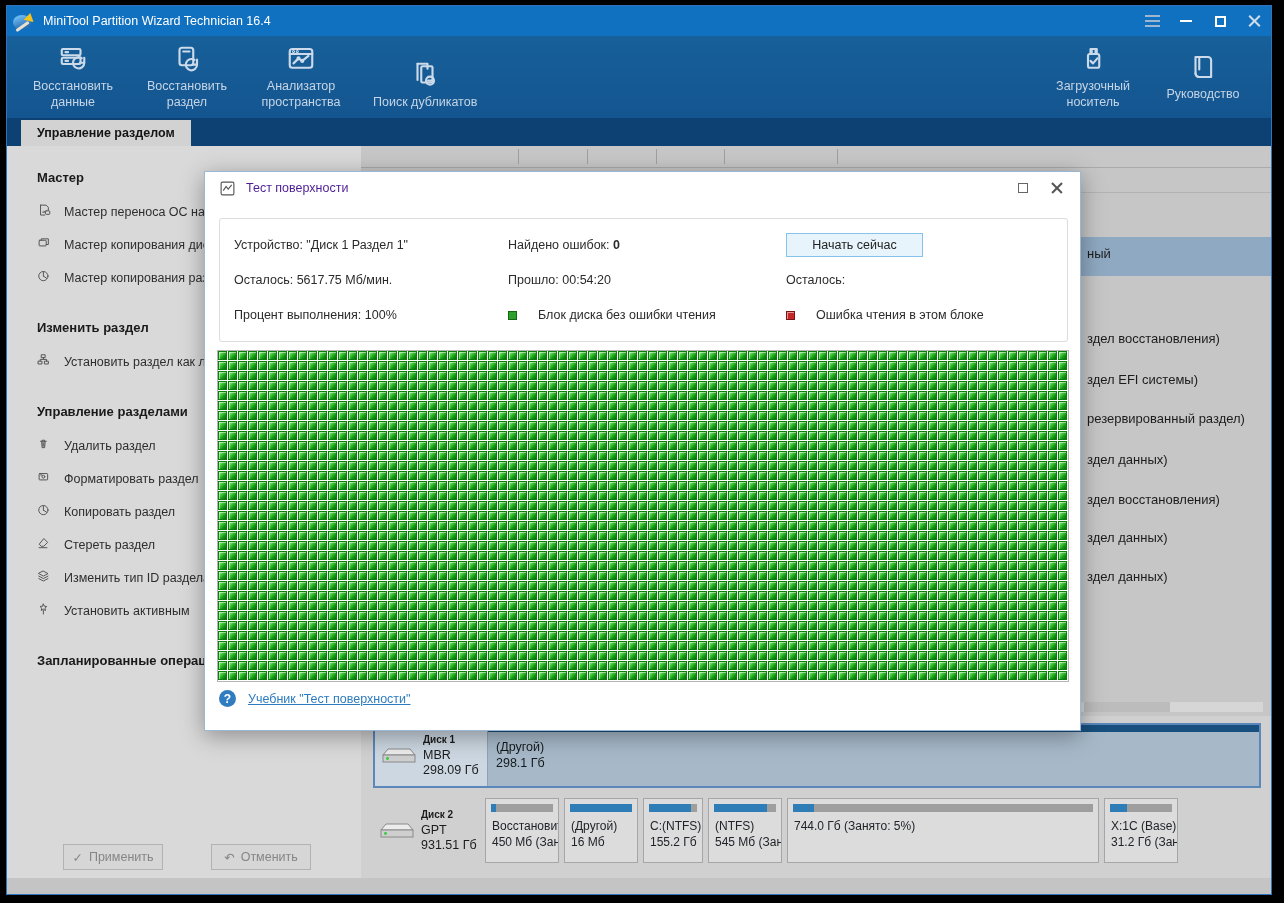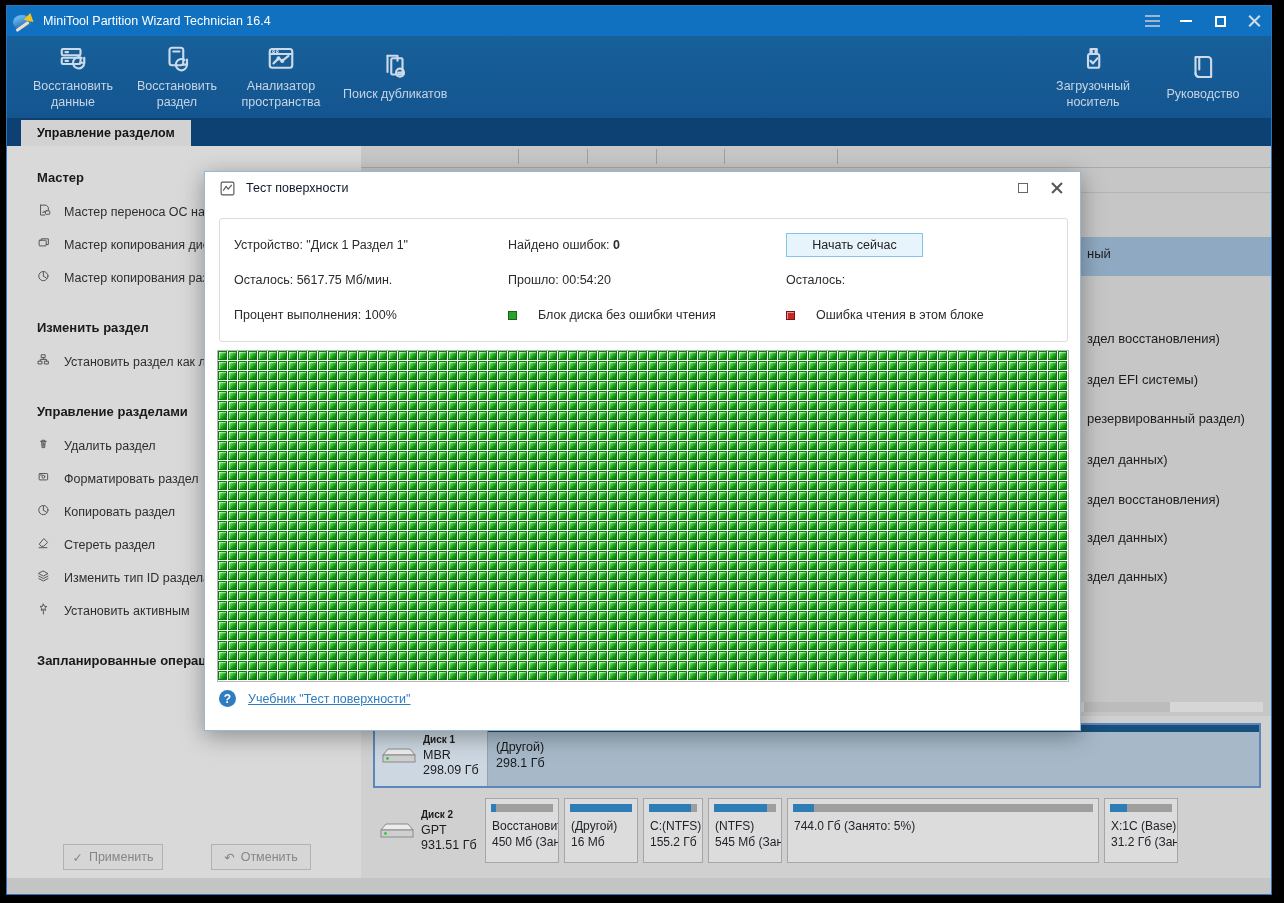--- a/index.html
+++ b/index.html
@@ -20,21 +20,21 @@
   .menu-glyph i{display:block;width:15px;height:2px;background:#9fb6d0;}
   .min-glyph{width:12px;height:2px;background:#fff;}
   .max-glyph{width:11px;height:11px;border:2px solid #fff;}
   .x-glyph{position:relative;width:13px;height:13px;}
   .x-glyph i{position:absolute;left:-1px;top:5px;width:15px;height:2px;background:#cfdcea;}
   .x-glyph i:first-child{transform:rotate(45deg);}
   .x-glyph i:last-child{transform:rotate(-45deg);}
 
   
   .toolbar{position:absolute;left:0;top:30px;width:100%;height:82px;background:linear-gradient(#176099,#145590);display:flex;align-items:center;}
-  .toolgrp-left{display:flex;margin-left:16px;gap:4px;}
+  .toolgrp-left{display:flex;margin-left:16px;gap:14px;align-items:flex-end;}
   .toolgrp-right{display:flex;margin-left:auto;margin-right:18px;gap:10px;}
   .tool{min-width:100px;padding:0 8px;display:flex;flex-direction:column;align-items:center;justify-content:center;color:#c9d8e8;cursor:pointer;}
   .tool svg{width:30px;height:30px;stroke:#ccdaea;fill:none;stroke-width:1.7;stroke-linecap:round;stroke-linejoin:round;}
   .tlabel{margin-top:5px;font-size:12.5px;line-height:1.25;text-align:center;white-space:pre-line;color:#c5d5e6;}
 
   
   .tabband{position:absolute;left:0;top:112px;width:100%;height:28px;background:#0d4173;}
   .tab{position:absolute;left:14px;bottom:0;height:26px;padding:0 16px;background:#d2d2d2;color:#141414;font-size:12.5px;font-weight:700;display:flex;align-items:center;}
 
   
@@ -68,21 +68,21 @@
   .part-d1 .cap{position:absolute;left:0;top:0;width:100%;height:7px;background:#174f7e;}
   .p2wrap{flex:1;display:flex;gap:5px;}
   .pcell{flex:none;height:65px;background:#dcdcdc;border:1px solid #a6a6a6;position:relative;padding:20px 0 0 6px;font-size:12px;color:#20242a;line-height:1.3;overflow:hidden;white-space:nowrap;cursor:pointer;}
   .pcell .usage{position:absolute;left:5px;right:5px;top:5px;height:8px;background:#9e9e9e;}
   .pcell .usage i{position:absolute;left:0;top:0;height:100%;background:#2e7db6;display:block;}
 
   
   .dialog{position:absolute;left:197px;top:165px;width:877px;height:560px;background:#fff;border:1px solid #9ab7d4;box-shadow:0 5px 22px rgba(0,0,0,.35);z-index:50;}
   .dlg-title{position:absolute;left:0;top:0;width:100%;height:32px;display:flex;align-items:center;background:#fff;}
   .dlg-title svg{width:17px;height:17px;margin:0 10px 0 14px;stroke:#555;fill:none;stroke-width:1.6;}
-  .dlg-title .txt{font-size:12.5px;color:#0f172a;}
+  .dlg-title .txt{font-size:12.5px;color:#4c1d95;}
   .dlg-ctl{margin-left:auto;display:flex;margin-right:10px;gap:8px;}
   .dlg-ctl .btn{width:26px;height:24px;display:flex;align-items:center;justify-content:center;cursor:pointer;}
   .dmax{width:10px;height:10px;border:1.5px solid #666;}
   .dx{position:relative;width:12px;height:12px;}
   .dx i{position:absolute;left:-1px;top:5px;width:14px;height:1.8px;background:#555;}
   .dx i:first-child{transform:rotate(45deg);} .dx i:last-child{transform:rotate(-45deg);}
 
   .infobox{position:absolute;left:14px;top:46px;width:849px;height:124px;border:1px solid #dcdcdc;border-radius:3px;display:grid;grid-template-columns:274px 278px auto;grid-template-rows:1fr 1fr 1fr;align-items:center;padding:8px 0 8px 14px;font-size:12.5px;color:#2b2b2b;}
   .fld b{font-weight:700;}
   .startbtn{width:137px;height:24px;background:#e8f4fc;border:1px solid #86c3ea;font-size:12.5px;color:#222;display:flex;align-items:center;justify-content:center;cursor:pointer;}

